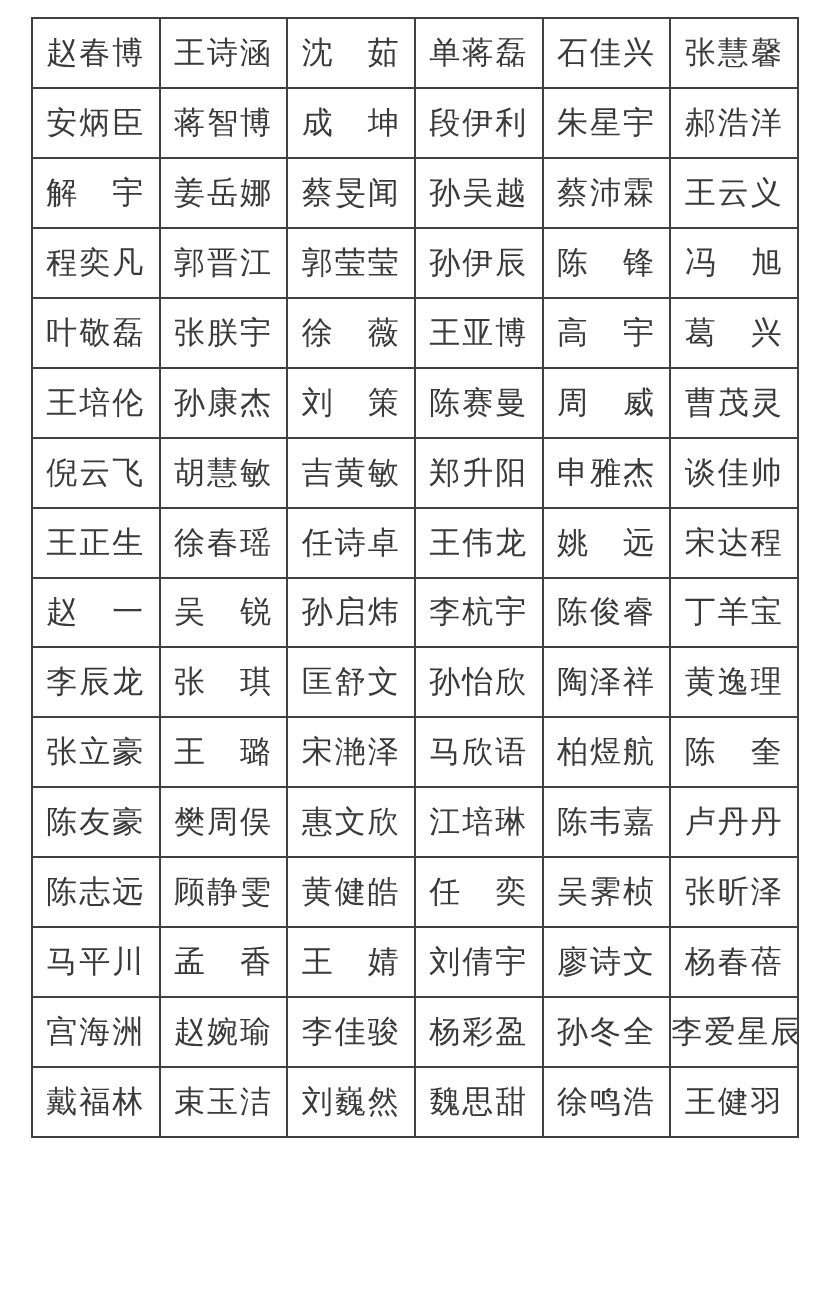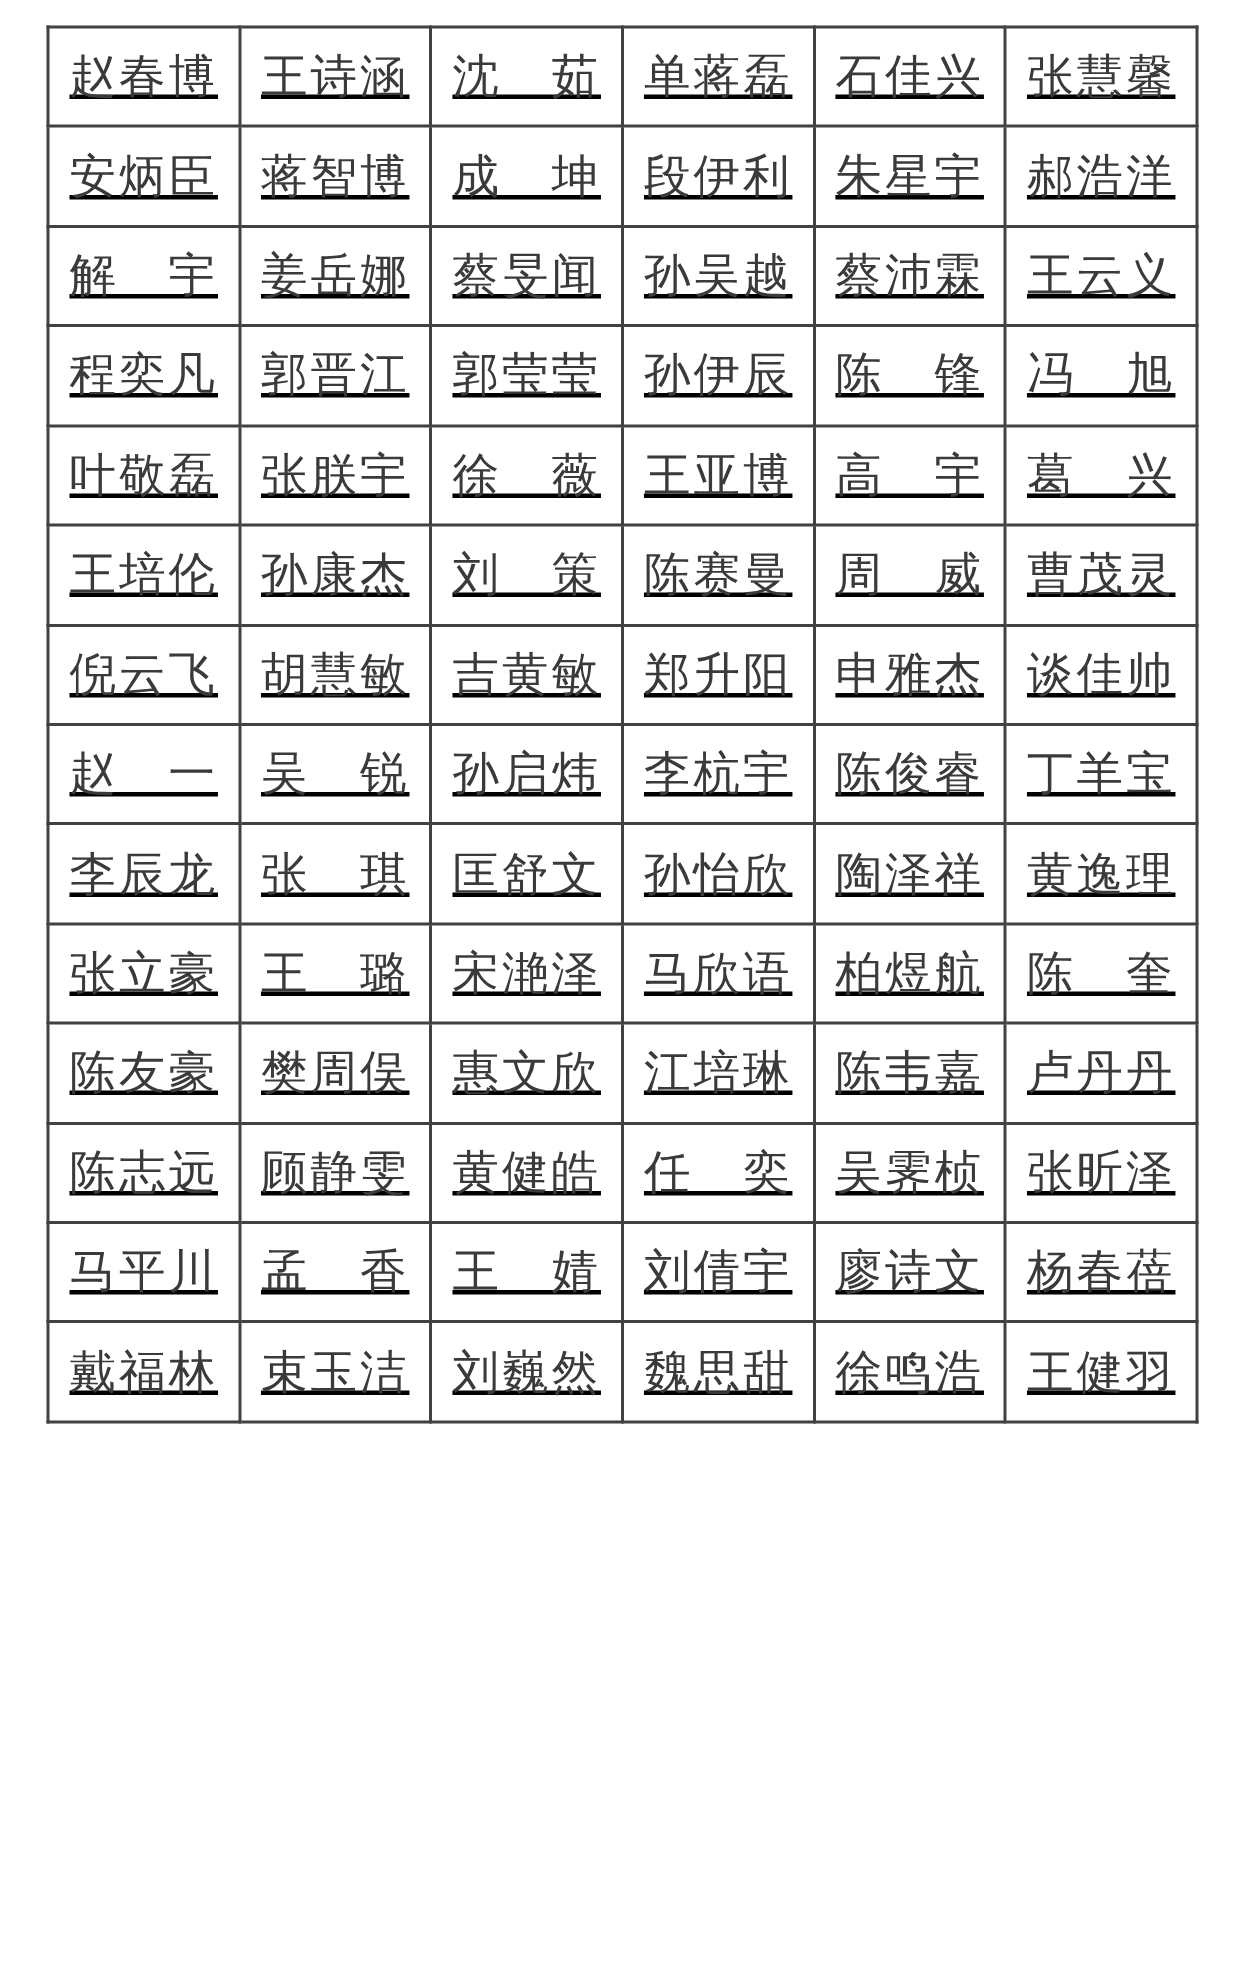--- a/index.html
+++ b/index.html
@@ -11,24 +11,23 @@
     width: 830px;
     height: 1315px;
     position: relative;
     font-family: "DejaVu Serif", serif;
   }
   .roster-table {
     position: absolute;
     left: 31px;
     top: 17px;
     width: 768px;
-    height: 932px;
+    height: 1121px;
     border-collapse: collapse;
     table-layout: fixed;
-    text-decoration: underline;
   }
   .roster-table td {
     border: 2px solid #414141;
     text-align: center;
     vertical-align: middle;
     font-size: 31px;
     letter-spacing: 2px;
     color: #3a3a3a;
     padding: 0;
     overflow: hidden;
@@ -90,20 +89,28 @@
       </tr>
       <tr>
         <td>倪云飞</td>
         <td>胡慧敏</td>
         <td>吉黄敏</td>
         <td>郑升阳</td>
         <td>申雅杰</td>
         <td>谈佳帅</td>
       </tr>
       <tr>
+        <td>王正生</td>
+        <td>徐春瑶</td>
+        <td>任诗卓</td>
+        <td>王伟龙</td>
+        <td>姚　远</td>
+        <td>宋达程</td>
+      </tr>
+      <tr>
         <td>赵　一</td>
         <td>吴　锐</td>
         <td>孙启炜</td>
         <td>李杭宇</td>
         <td>陈俊睿</td>
         <td>丁羊宝</td>
       </tr>
       <tr>
         <td>李辰龙</td>
         <td>张　琪</td>
@@ -138,20 +145,28 @@
       </tr>
       <tr>
         <td>马平川</td>
         <td>孟　香</td>
         <td>王　婧</td>
         <td>刘倩宇</td>
         <td>廖诗文</td>
         <td>杨春蓓</td>
       </tr>
       <tr>
+        <td>宫海洲</td>
+        <td>赵婉瑜</td>
+        <td>李佳骏</td>
+        <td>杨彩盈</td>
+        <td>孙冬全</td>
+        <td>李爱星辰</td>
+      </tr>
+      <tr>
         <td>戴福林</td>
         <td>束玉洁</td>
         <td>刘巍然</td>
         <td>魏思甜</td>
         <td>徐鸣浩</td>
         <td>王健羽</td>
       </tr>
     </tbody>
 </table>
 

